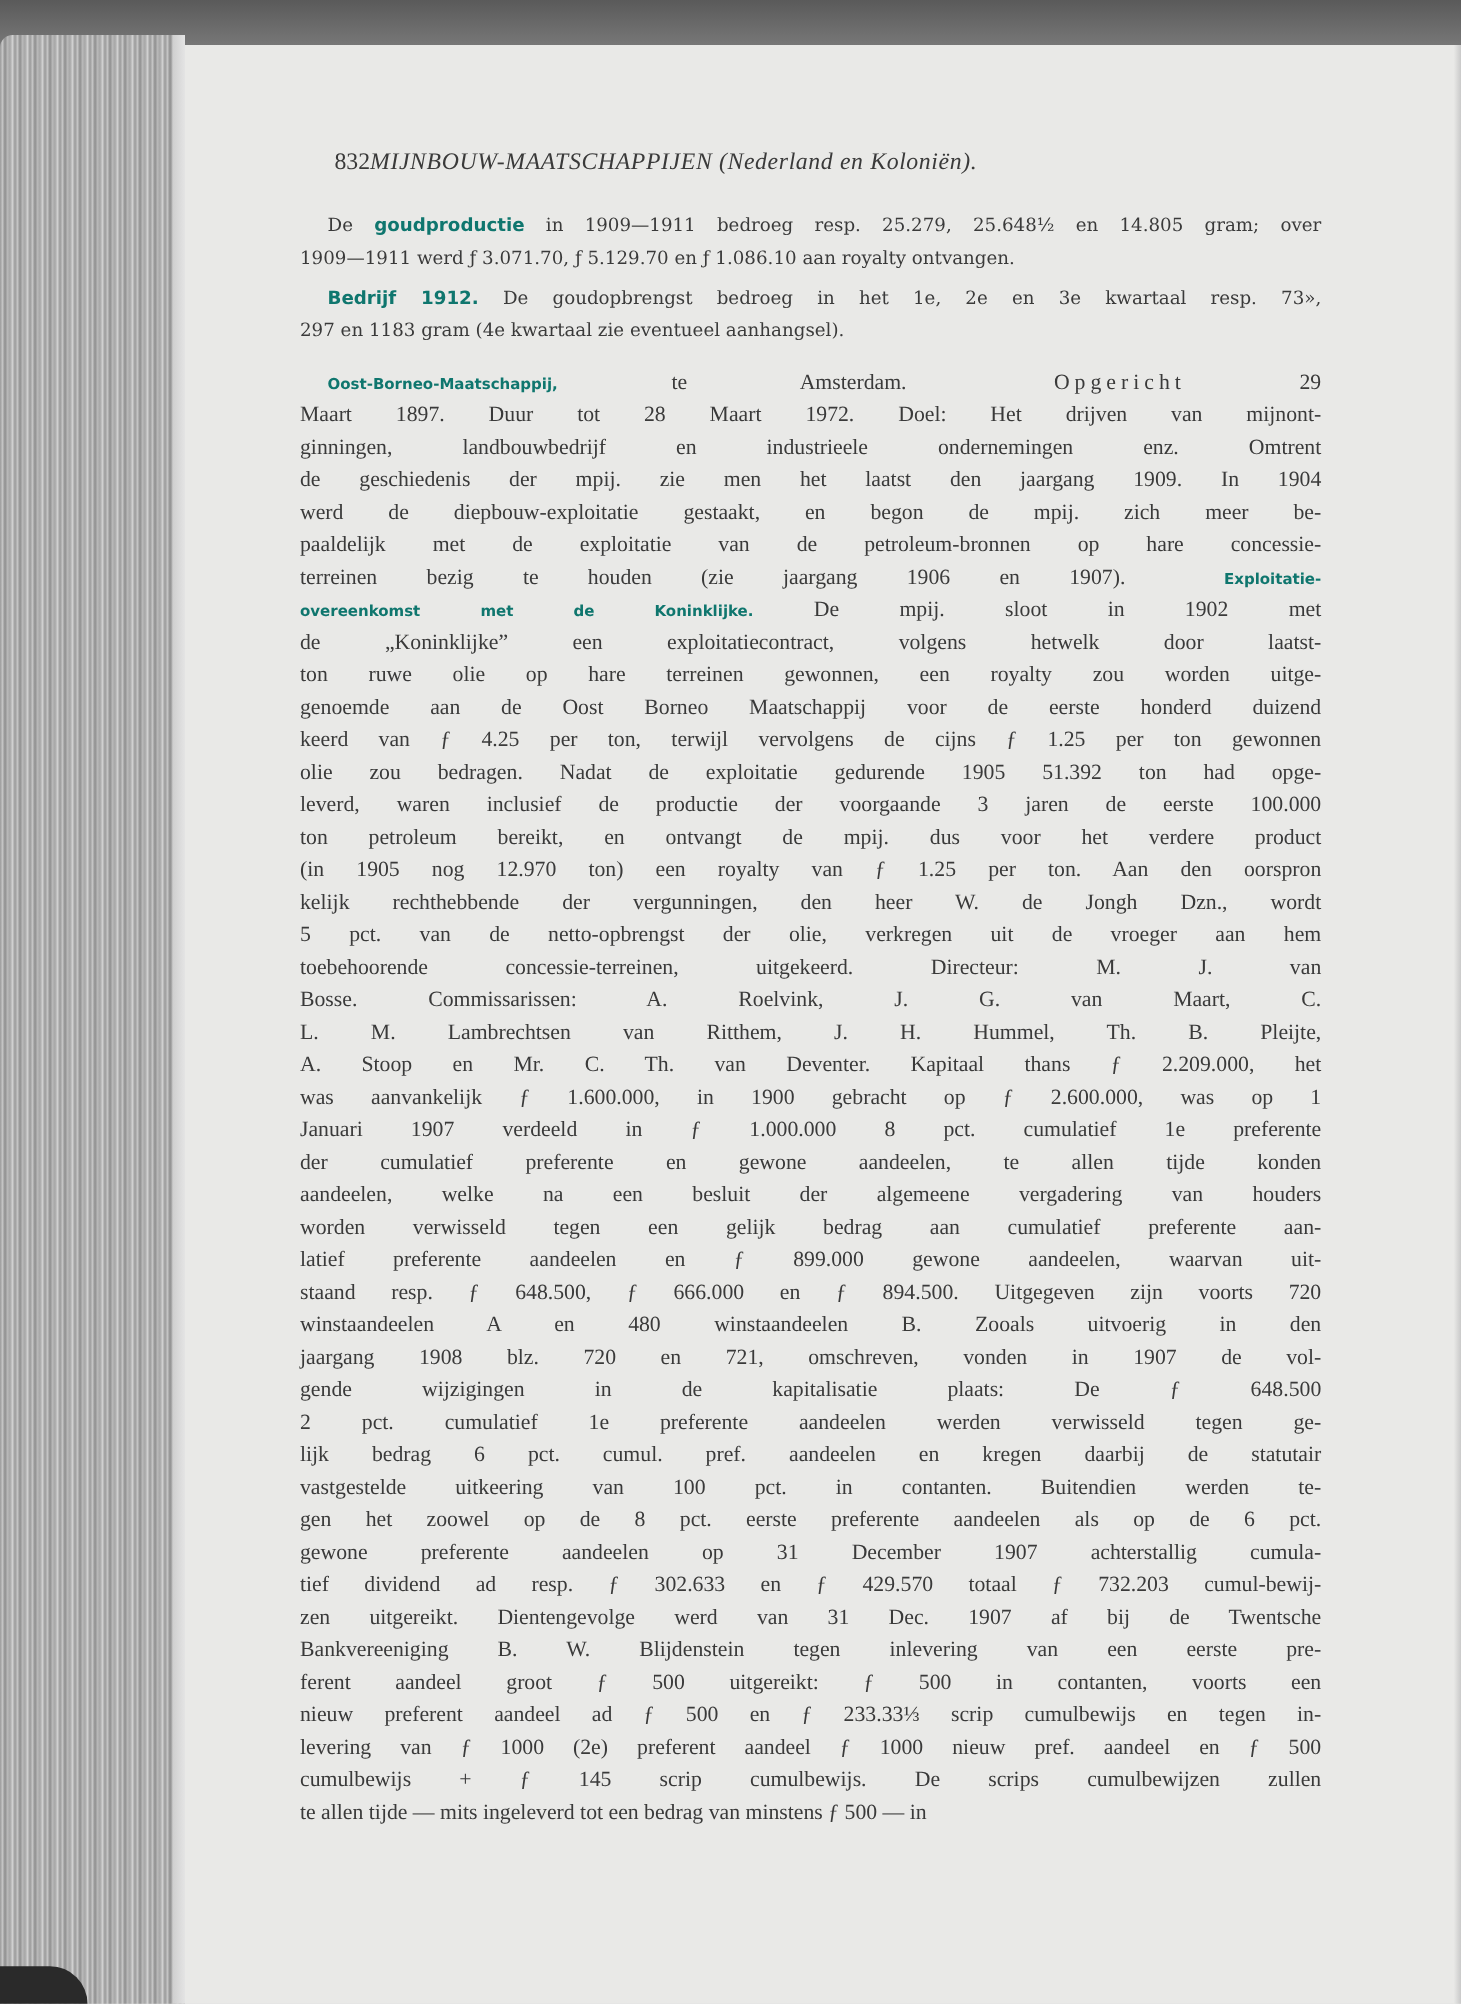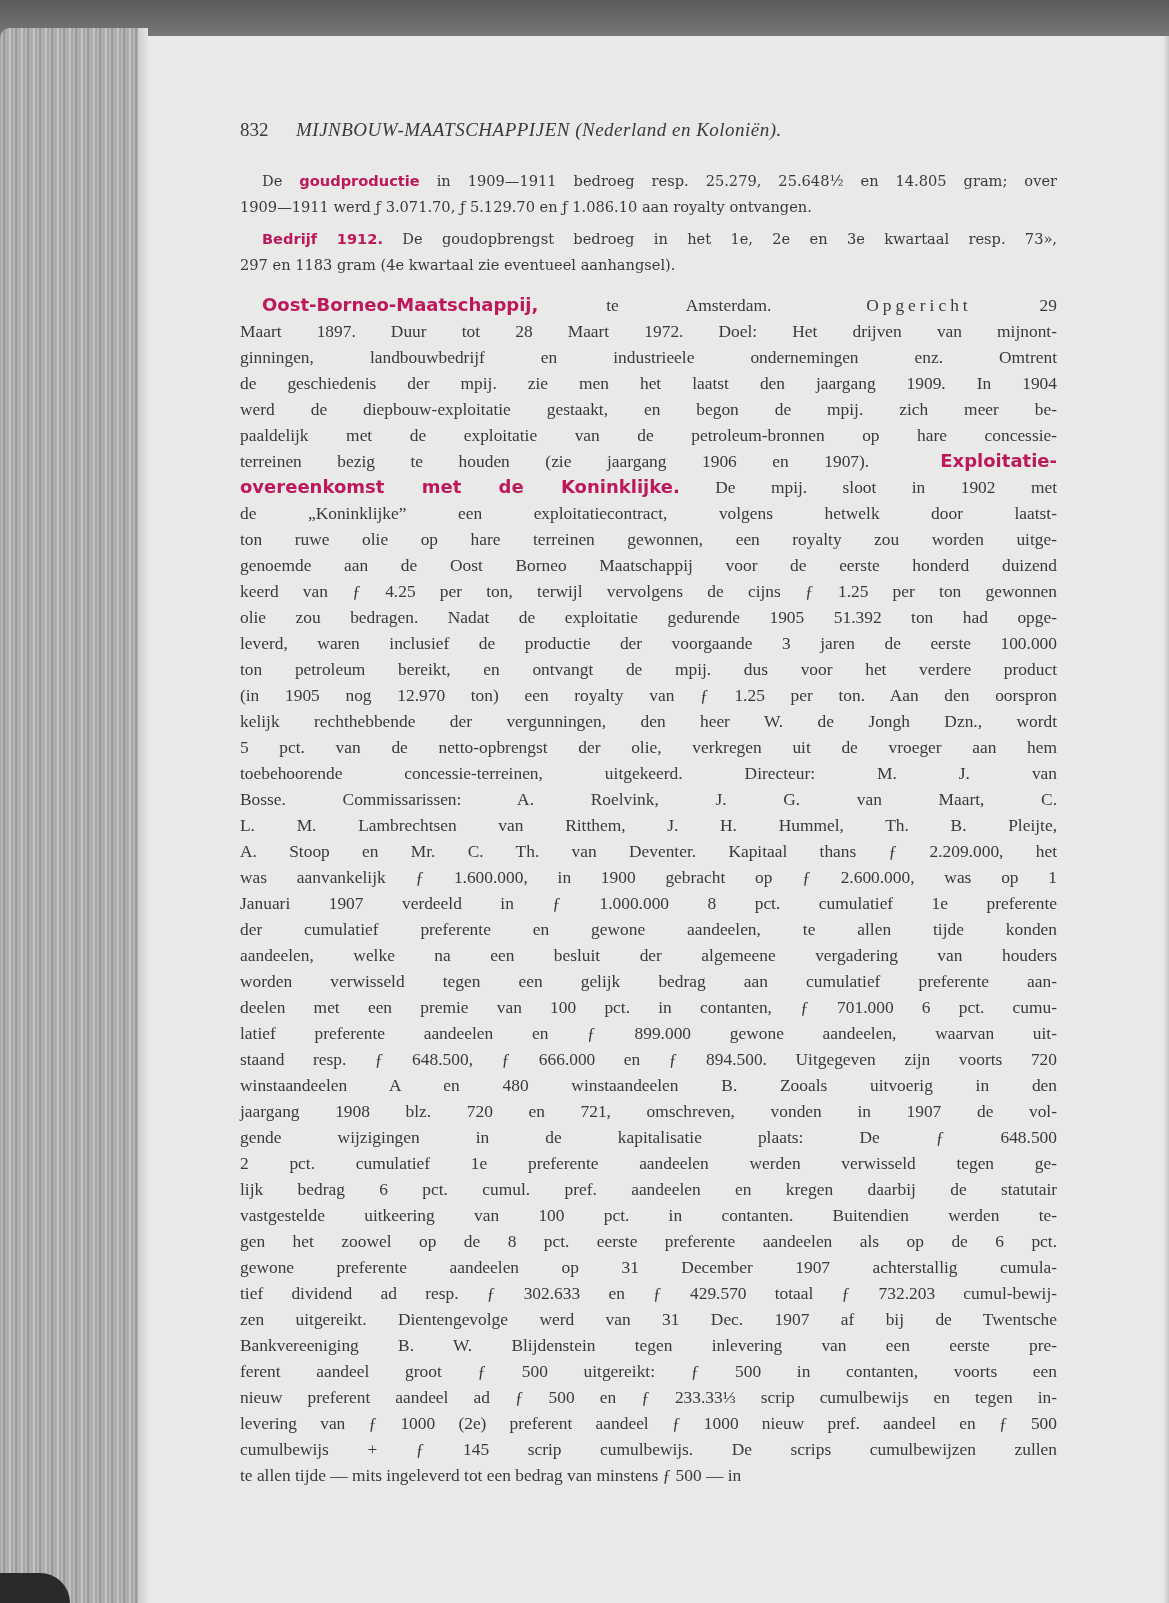--- a/index.html
+++ b/index.html
@@ -35,40 +35,40 @@
       background: linear-gradient(90deg, #e9e9e7, #c8c8c8);
     }
     .content {
       position: absolute; left: 92px; top: 0; width: 817px;
       color: #3a3a3a;
     }
     .running-head {
       position: absolute; top: 82px; left: 0; width: 817px;
       font-size: 19px; white-space: nowrap;
     }
-    .running-head .pno { display: inline-block; width: 56px; font-family: "Liberation Serif", serif; }
+    .running-head .pno { display: inline-block; width: 56px; font-family: "Liberation Serif", serif; text-align: right; }
     .running-head .title { font-style: italic; letter-spacing: 0.5px; font-family: "Liberation Serif", serif; }
     .small-para {
       position: absolute; left: 0; width: 817px;
       font-size: 14.6px; line-height: 19px; text-align: justify;
       font-family: "DejaVu Serif", serif;
     }
     .bold-sans {
-      font-family: "DejaVu Sans", sans-serif; font-weight: bold; color: #be185d;
+      font-family: "DejaVu Sans", sans-serif; font-weight: bold; color: #0f766e;
     }
     .main {
       position: absolute; left: 0; top: 256px; width: 817px;
       font-size: 17.4px; line-height: 26px; text-align: justify;
       font-family: "Liberation Serif", serif;
     }
     .line { display: block; white-space: nowrap; height: 26px; text-align: justify; text-align-last: justify; }
     .line.last { text-align-last: left; }
     .line.first { padding-left: 22px; }
     .sp { letter-spacing: 4px; margin-left: 27px; }
-    .main .bold-sans { font-size: 18px; }
+    .main .bold-sans { font-size: 12px; }
   </style>
 </head>
 <body>
 
 <div class="top-shadow"></div>
 <div class="page-stack">
   <div class="page-bottom-corner"></div>
 </div>
 
 <div class="page">
@@ -110,21 +110,20 @@
       <span class="line">5 pct. van de netto-opbrengst der olie, verkregen uit de vroeger aan hem</span>
       <span class="line">toebehoorende concessie-terreinen, uitgekeerd. Directeur: M. J. van</span>
       <span class="line">Bosse. Commissarissen: A. Roelvink, J. G. van Maart, C.</span>
       <span class="line">L. M. Lambrechtsen van Ritthem, J. H. Hummel, Th. B. Pleijte,</span>
       <span class="line">A. Stoop en Mr. C. Th. van Deventer. Kapitaal thans ƒ 2.209.000, het</span>
       <span class="line">was aanvankelijk ƒ 1.600.000, in 1900 gebracht op ƒ 2.600.000, was op 1</span>
       <span class="line">Januari 1907 verdeeld in ƒ 1.000.000 8 pct. cumulatief 1e preferente</span>
       <span class="line">der cumulatief preferente en gewone aandeelen, te allen tijde konden</span>
       <span class="line">aandeelen, welke na een besluit der algemeene vergadering van houders</span>
       <span class="line">worden verwisseld tegen een gelijk bedrag aan cumulatief preferente aan-</span>
-      <span class="line">deelen met een premie van 100 pct. in contanten, ƒ 701.000 6 pct. cumu-</span>
       <span class="line">latief preferente aandeelen en ƒ 899.000 gewone aandeelen, waarvan uit-</span>
       <span class="line">staand resp. ƒ 648.500, ƒ 666.000 en ƒ 894.500. Uitgegeven zijn voorts 720</span>
       <span class="line">winstaandeelen A en 480 winstaandeelen B. Zooals uitvoerig in den</span>
       <span class="line">jaargang 1908 blz. 720 en 721, omschreven, vonden in 1907 de vol-</span>
       <span class="line">gende wijzigingen in de kapitalisatie plaats: De ƒ 648.500</span>
       <span class="line">2 pct. cumulatief 1e preferente aandeelen werden verwisseld tegen ge-</span>
       <span class="line">lijk bedrag 6 pct. cumul. pref. aandeelen en kregen daarbij de statutair</span>
       <span class="line">vastgestelde uitkeering van 100 pct. in contanten. Buitendien werden te-</span>
       <span class="line">gen het zoowel op de 8 pct. eerste preferente aandeelen als op de 6 pct.</span>
       <span class="line">gewone preferente aandeelen op 31 December 1907 achterstallig cumula-</span>

